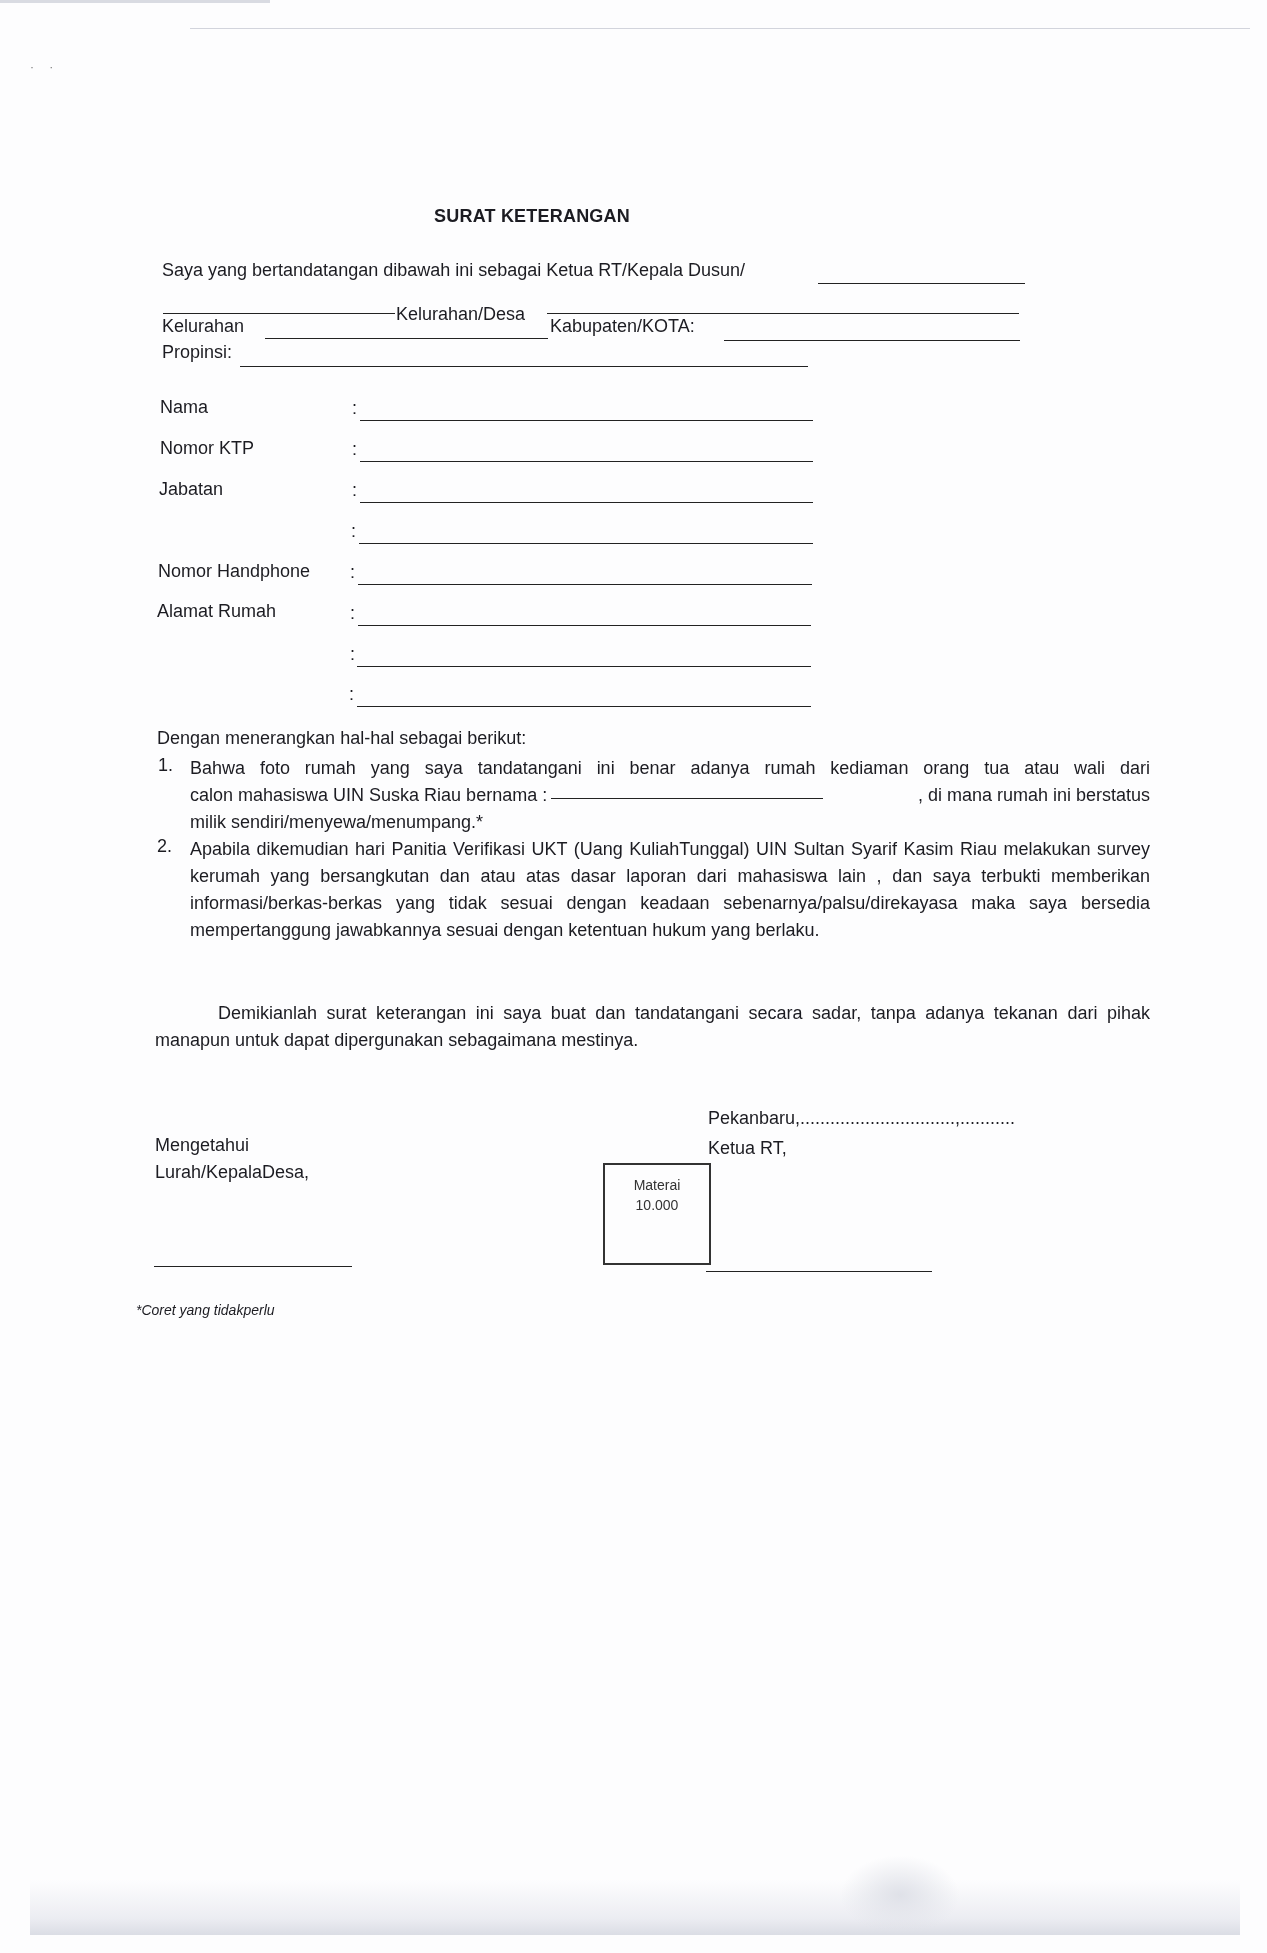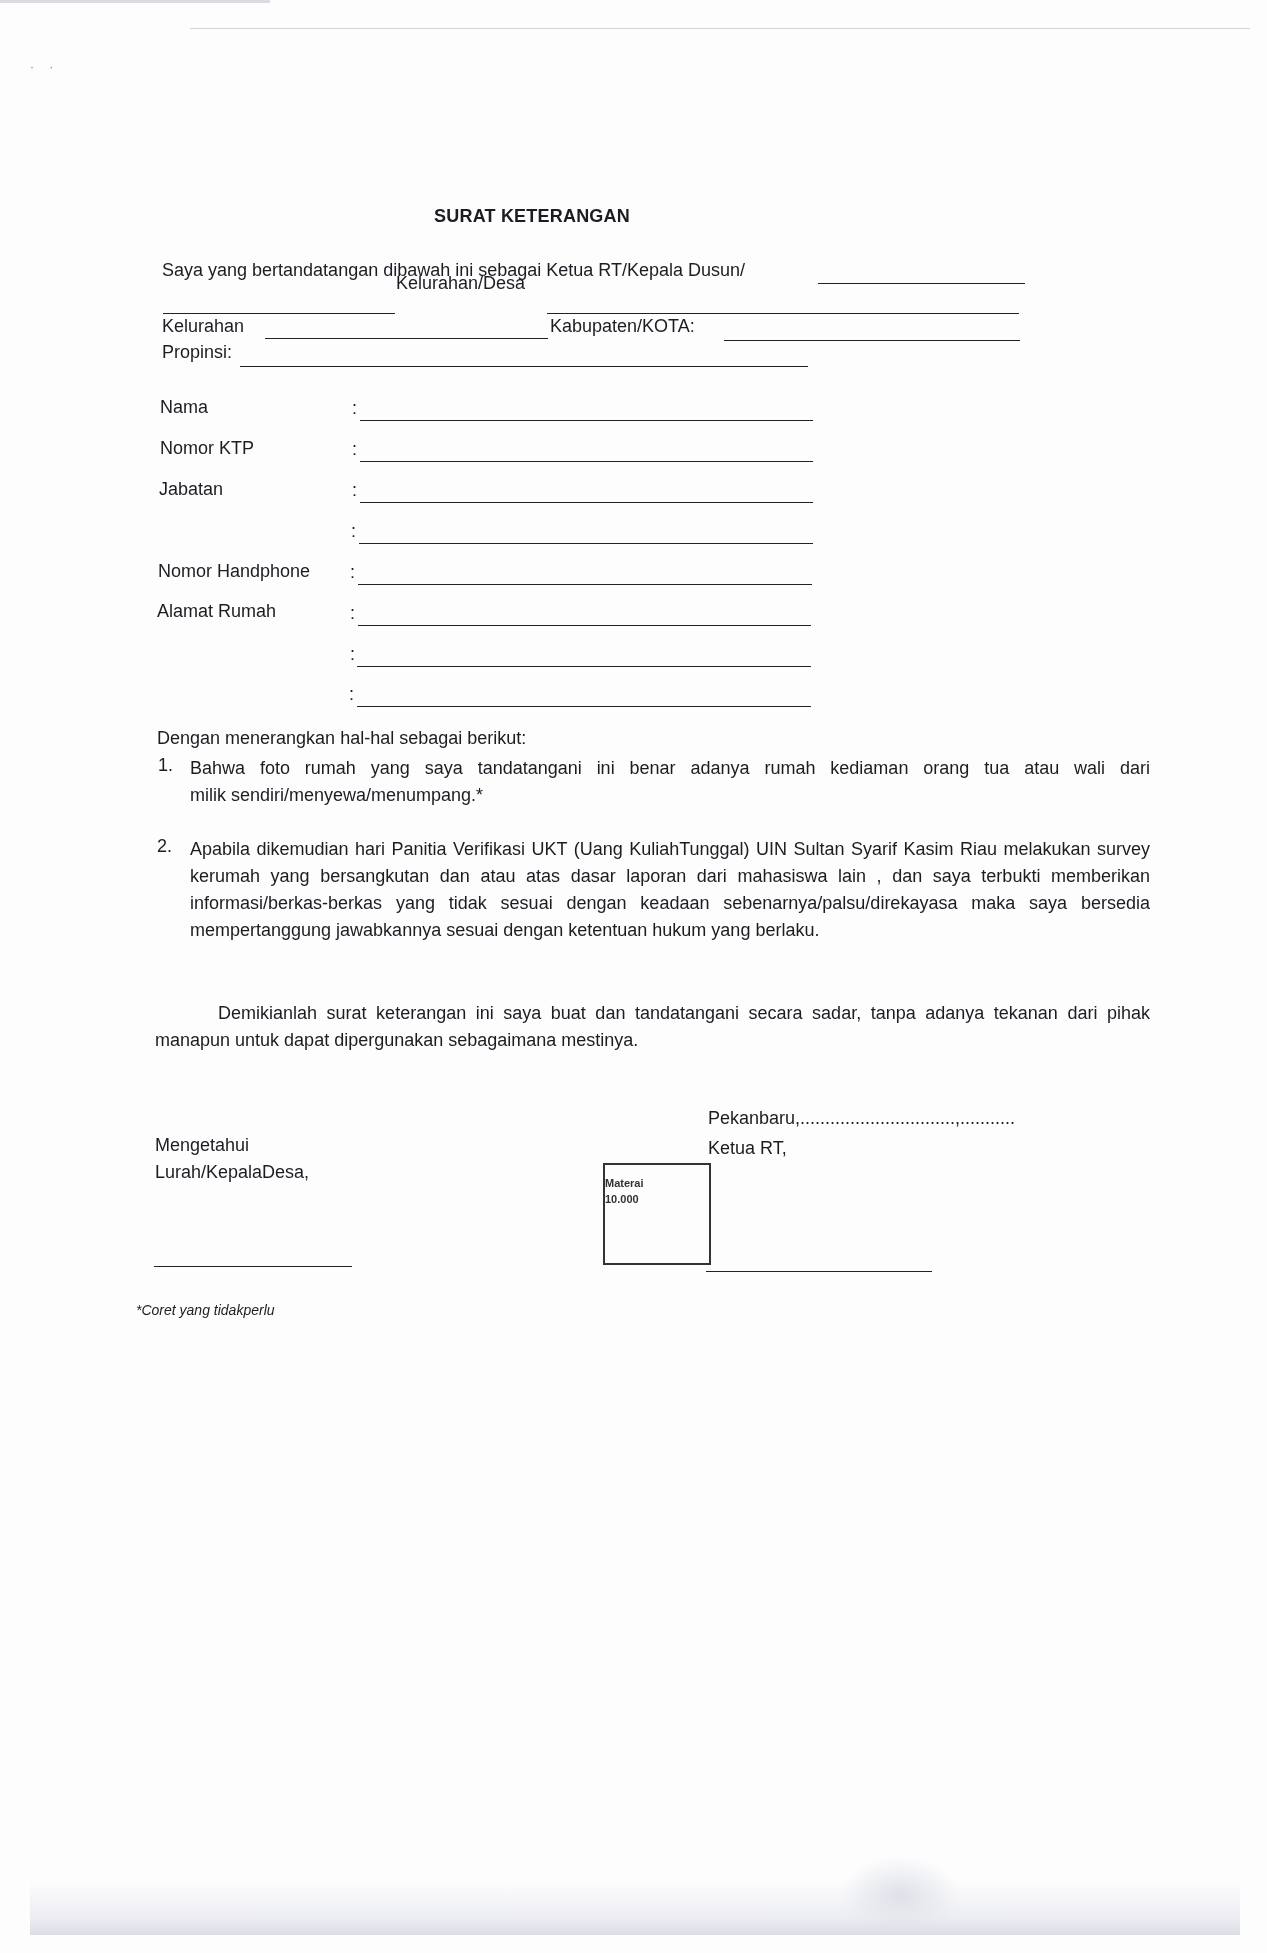--- a/index.html
+++ b/index.html
@@ -13,41 +13,41 @@
     .scan-top-1 { left: 0; top: 0; width: 270px; height: 3px; background: #c9ccd6; opacity: .7; }
     .scan-top-2 { left: 190px; top: 28px; width: 1060px; height: 1px; background: #d2d4dc; }
     .specks { left: 30px; top: 60px; font-size: 12px; color: #777; letter-spacing: 6px; }
     .title { left: 0; width: 1064px; top: 206px; text-align: center; font-weight: bold; font-size: 18px; letter-spacing: .2px; }
     .txt { font-size: 18px; white-space: nowrap; }
     .line { border-bottom: 1.6px solid #222; height: 0; }
     .colon { font-size: 18px; }
     .para { font-size: 18px; line-height: 27px; text-align: justify; }
     .num { font-size: 18px; }
     .meterai { left: 603px; top: 1163px; width: 104px; height: 98px; border: 2px solid #333; border-top-width: 2px; }
-    .meterai div { text-align: left; font-size: 11px; color: #333; font-weight: bold; }
+    .meterai div { text-align: center; font-size: 14px; color: #333; }
     .footnote { left: 136px; top: 1302px; font-size: 14px; font-style: italic; }
     .scan-bottom { left: 30px; top: 1880px; width: 1210px; height: 55px;
       background: linear-gradient(to top, #cfd2dc 0%, #e6e7ee 30%, rgba(240,241,246,0) 100%); opacity: .75; }
     .scan-bottom-bump { left: 840px; top: 1855px; width: 120px; height: 80px; border-radius: 50% 50% 0 0;
       background: radial-gradient(ellipse at center, #dfe1e8 0%, rgba(240,241,246,0) 70%); }
   </style>
 </head>
 <body>
 
 <div class="abs scan-top-1"></div>
 <div class="abs scan-top-2"></div>
 <div class="abs specks">·  ·</div>
 
 <div class="abs title">SURAT KETERANGAN</div>
 
 <div class="abs txt" style="left:162px; top:260px;">Saya yang bertandatangan dibawah ini sebagai Ketua RT/Kepala Dusun/</div>
 <div class="abs line" style="left:818px; top:283px; width:207px;"></div>
 
 <div class="abs line" style="left:163px; top:313px; width:232px;"></div>
-<div class="abs txt" style="left:396px; top:273px;">Kelurahan/Desa</div>
+<div class="abs txt" style="left:396px; top:304px;">Kelurahan/Desa</div>
 <div class="abs line" style="left:547px; top:313px; width:472px;"></div>
 
 <div class="abs txt" style="left:162px; top:316px;">Kelurahan</div>
 <div class="abs line" style="left:265px; top:338px; width:283px;"></div>
 <div class="abs txt" style="left:550px; top:316px;">Kabupaten/KOTA:</div>
 <div class="abs line" style="left:724px; top:340px; width:296px;"></div>
 
 <div class="abs txt" style="left:162px; top:342px;">Propinsi:</div>
 <div class="abs line" style="left:240px; top:366px; width:568px;"></div>
 
@@ -78,20 +78,25 @@
 <div class="abs line" style="left:357px; top:666px; width:454px;"></div>
 
 <span class="abs colon" style="left:349px; top:684px;">:</span>
 <div class="abs line" style="left:357px; top:706px; width:454px;"></div>
 
 <div class="abs txt" style="left:157px; top:728px;">Dengan menerangkan hal-hal sebagai berikut:</div>
 
 <div class="abs num" style="left:158px; top:755px;">1.</div>
 <div class="abs para" style="left:190px; top:755px; width:960px;">
   <div style="text-align:justify; text-align-last:justify;">Bahwa foto rumah yang saya tandatangani ini benar adanya rumah kediaman orang tua atau wali dari</div>
+  <div style="display:flex; align-items:baseline; white-space:nowrap;">
+    <span>calon mahasiswa UIN Suska Riau bernama :</span>
+    <span class="line" style="display:inline-block; width:272px; margin-left:4px; transform:translateY(-2px);"></span>
+    <span style="margin-left:auto;">, di mana rumah ini berstatus</span>
+  </div>
   <div>milik sendiri/menyewa/menumpang.*</div>
 </div>
 
 <div class="abs num" style="left:157px; top:836px;">2.</div>
 <div class="abs para" style="left:190px; top:836px; width:960px;">Apabila dikemudian hari Panitia Verifikasi UKT (Uang KuliahTunggal) UIN Sultan Syarif Kasim Riau melakukan survey kerumah yang bersangkutan dan atau atas dasar laporan dari mahasiswa lain , dan saya terbukti memberikan informasi/berkas-berkas yang tidak sesuai dengan keadaan sebenarnya/palsu/direkayasa maka saya bersedia mempertanggung jawabkannya sesuai dengan ketentuan hukum yang berlaku.</div>
 
 <div class="abs para" style="left:155px; top:1000px; width:995px; text-indent:63px;">Demikianlah surat keterangan ini saya buat dan tandatangani secara sadar, tanpa adanya tekanan dari pihak manapun untuk dapat dipergunakan sebagaimana mestinya.</div>
 
 <div class="abs txt" style="left:708px; top:1108px;">Pekanbaru,...............................,...........</div>
 <div class="abs txt" style="left:155px; top:1135px;">Mengetahui</div>

